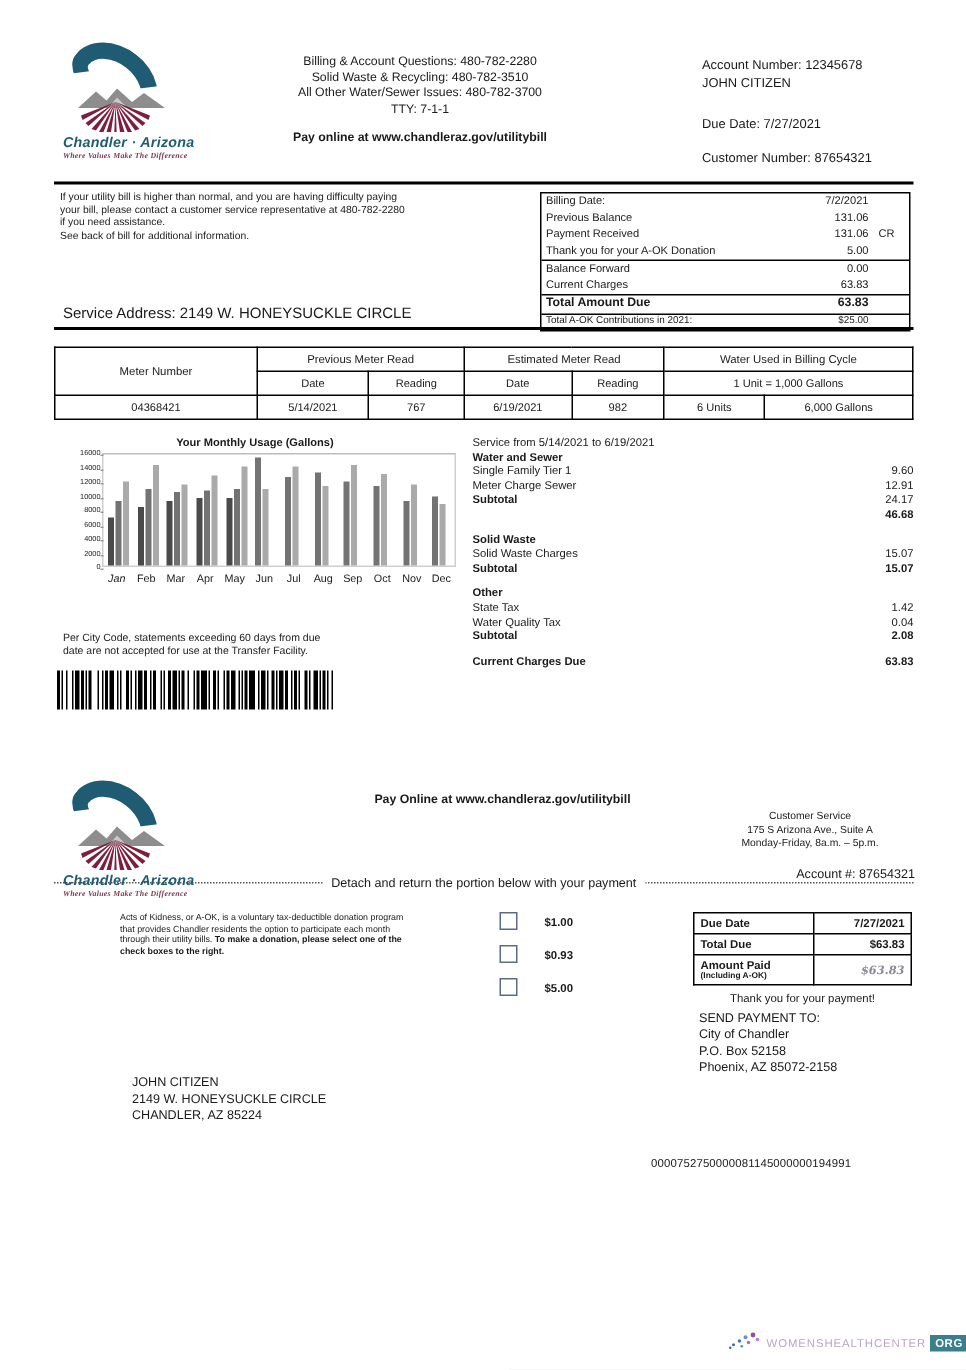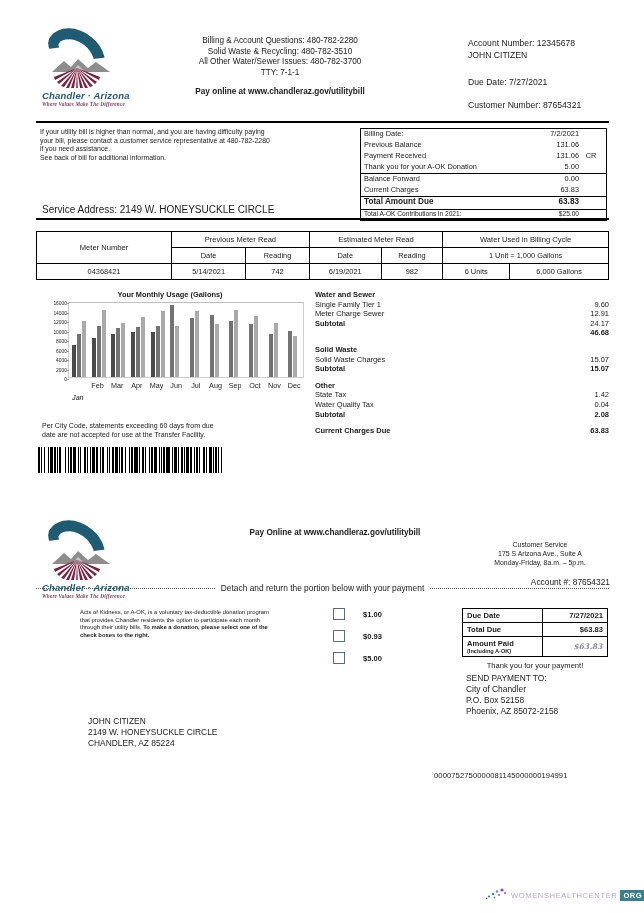--- a/index.html
+++ b/index.html
@@ -293,21 +293,21 @@
       <tr>
         <th>Date</th>
         <th>Reading</th>
         <th>Date</th>
         <th>Reading</th>
         <th colspan="2">1 Unit = 1,000 Gallons</th>
       </tr>
       <tr>
         <td>04368421</td>
         <td>5/14/2021</td>
-        <td>742</td>
+        <td>767</td>
         <td>6/19/2021</td>
         <td>982</td>
         <td style="width:62px;margin-top:16px;">6 Units</td>
         <td>6,000 Gallons</td>
       </tr>
     </tbody>
       </table>
   </div>
 
   <div class="abs chart-title" style="left:40px; top:290px; width:260px;">Your Monthly Usage (Gallons)</div>
@@ -380,21 +380,21 @@
           <div class="bar b2" style="height: 42.75px; background: rgb(115, 115, 115);"></div>
           <div class="bar b3" style="height: 54.15px; background: rgb(170, 170, 170);"></div>
         </div>
         <div class="group" style="left: 219.333px; height: 76px;">
           <div class="bar b2" style="height: 46.075px; background: rgb(115, 115, 115);"></div>
           <div class="bar b3" style="height: 41.325px; background: rgb(170, 170, 170);"></div>
         </div>
       </div>
   </div>
   <div id="xlabels" class="abs" style="left:40px; top:381px; width:268px; height:14px;">
-      <div class="xlab" style="left: 37.8333px; top: 12px; font-style: italic;">Jan</div>
+      <div class="xlab" style="left: 37.8333px; top: 0px; font-style: italic;">Jan</div>
       <div class="xlab" style="left: 57.5px; top: 0px;">Feb</div>
       <div class="xlab" style="left: 77.1667px; top: 0px;">Mar</div>
       <div class="xlab" style="left: 96.8333px; top: 0px;">Apr</div>
       <div class="xlab" style="left: 116.5px; top: 0px;">May</div>
       <div class="xlab" style="left: 136.167px; top: 0px;">Jun</div>
       <div class="xlab" style="left: 155.833px; top: 0px;">Jul</div>
       <div class="xlab" style="left: 175.5px; top: 0px;">Aug</div>
       <div class="xlab" style="left: 195.167px; top: 0px;">Sep</div>
       <div class="xlab" style="left: 214.833px; top: 0px;">Oct</div>
       <div class="xlab" style="left: 234.5px; top: 0px;">Nov</div>
@@ -519,20 +519,23 @@
       <i style="width: 1px; background: transparent;"></i>
       <i style="width: 2px; background: rgb(0, 0, 0);"></i>
       <i style="width: 1px; background: transparent;"></i>
       <i style="width: 1px; background: rgb(0, 0, 0);"></i>
       <i style="width: 2px; background: transparent;"></i>
       <i style="width: 1px; background: rgb(0, 0, 0);"></i>
       <i style="width: 1px; background: transparent;"></i>
     </div>
 
   <div class="abs chg" style="left:315px; top:290px;">
+    <div class="chgrow">
+      <span class="lbl">Service from 5/14/2021 to 6/19/2021</span>
+    </div>
 
     <div class="chgrow sec">
       <span class="lbl">Water and Sewer</span>
     </div>
     <div class="chgrow">
       <span class="lbl">Single Family Tier 1</span>
       <span class="val">9.60</span>
     </div>
     <div class="chgrow">
       <span class="lbl">Meter Charge Sewer</span>

